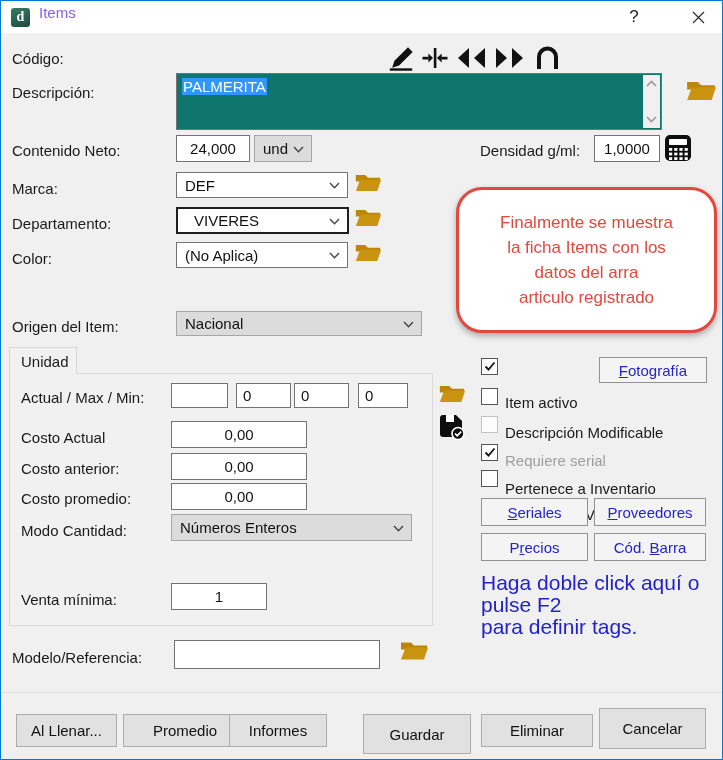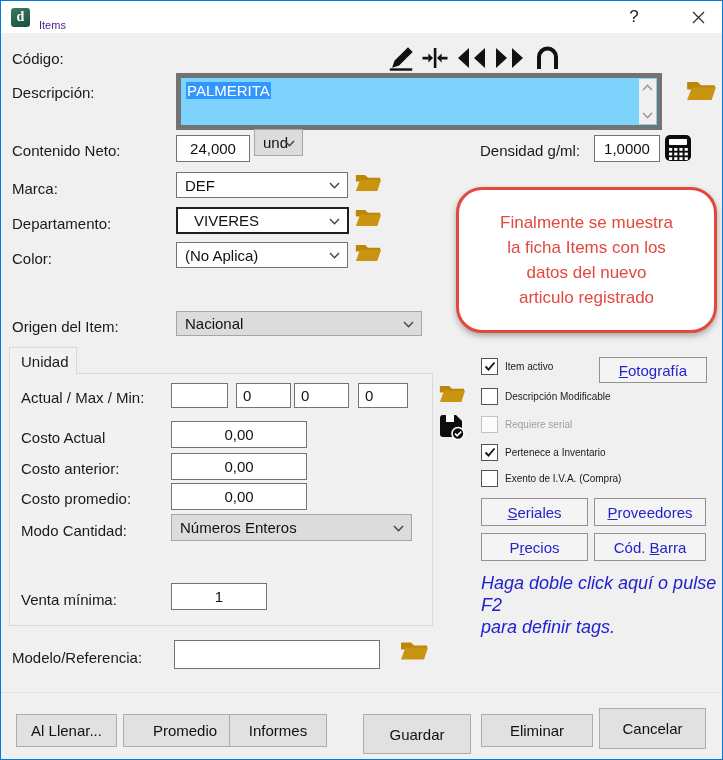--- a/index.html
+++ b/index.html
@@ -5,73 +5,73 @@
   * { margin:0; padding:0; box-sizing:border-box; }
   html,body { background:#fff; }
   body { font-family:"Liberation Sans","DejaVu Sans",sans-serif; }
   .win { position:relative; width:723px; height:760px; background:#F0F0F0;
          border:1px solid #0079D8; overflow:hidden; }
   .titlebar { position:absolute; left:0; top:0; right:0; height:32px; background:#FFFFFF; }
   .appicon { position:absolute; left:10px; top:7px; width:19px; height:19px; border-radius:3px;
              background:linear-gradient(160deg,#3B7A63,#1B4E40); color:#FFF; font-weight:700;
              font-size:14px; line-height:18px; text-align:center;
              font-family:"Liberation Serif","DejaVu Serif",serif; }
-  .wtitle { position:absolute; left:38px; top:18px; font-size:11px; color:#4c1d95; }
+  .wtitle { position:absolute; left:38px; top:3px; font-size:15px; color:#8b5cf6; }
   .tbtn { position:absolute; top:0; height:32px; display:flex; align-items:center;
           justify-content:center; color:#222; cursor:pointer; }
   .help  { left:612px; width:42px; font-size:17px; }
   .close { left:672px; width:50px; }
 
   .lbl { position:absolute; font-size:15px; color:#1A1A1A; white-space:nowrap; }
   .inp { position:absolute; border:1px solid #737373; background:#FFF; color:#111;
          font:15px "Liberation Sans","DejaVu Sans",sans-serif; padding:0 6px; outline:none; }
   .inp.num { text-align:center; }
   .combo { position:absolute; border:1px solid #737373; background:#FFF; display:flex;
            align-items:center; padding:0 24px 0 8px; font-size:15px; color:#111; cursor:default; }
   .combo .chev { position:absolute; right:7px; top:50%; margin-top:-3px; line-height:0; }
   .combo.gray { background:#DCDCDC; border-color:#A6A6A6; }
   .combo.focus { border:2px solid #1F1F1F;padding-left:16px; }
   .icon { position:absolute; line-height:0; cursor:pointer; }
   .icon.static { cursor:default; }
 
   .descbox { position:absolute; left:175px; top:72px; width:486px; height:57px;
-             border:5px solid #737373; background:#7dd3fc; }
+             border:1px solid #737373; background:#0f766e; }
   .sel { position:absolute; left:5px; top:4px; font-size:15px; background:#3297FD; color:#FFF;
          padding:0 1px; }
   .scroll { position:absolute; top:1px; right:1px; bottom:1px; width:17px; background:#F0F0F0; }
   .sarrow { position:absolute; left:3px; line-height:0; cursor:pointer; }
 
   .groupbox { position:absolute; left:8px; top:372px; width:424px; height:253px;
               border:1px solid #D8D8D8; background:#F1F1F1; }
   .tab { position:absolute; left:8px; top:346px; width:68px; height:27px; background:#F1F1F1;
          border:1px solid #D8D8D8; border-bottom:none; z-index:2; font-size:15px;
          display:flex; align-items:center; padding-left:11px; color:#1A1A1A; cursor:pointer; }
 
   .callout { position:absolute; left:455px; top:186px; width:261px; height:146px; background:#FFF;
              border:3px solid #E2483D; border-radius:26px; box-shadow:0 3px 6px rgba(0,0,0,0.30);
              display:flex; flex-direction:column; align-items:center; justify-content:center;
              color:#E2483D; font-size:17px; line-height:25px; z-index:3; }
 
   .cb { position:absolute; display:flex; align-items:flex-start; cursor:pointer; }
   .cb .box { width:17px; height:17px; border:1px solid #555; background:#FFF; display:flex;
              align-items:center; justify-content:center; flex:none; }
-  .cb .lblc { margin-left:7px; font-size:10px; color:#1A1A1A; white-space:nowrap; line-height:18px; }
+  .cb .lblc { margin-left:7px; font-size:15px; color:#1A1A1A; white-space:nowrap; line-height:18px;margin-top:36px; }
   .cb .ck { display:none; }
   .cb.on .ck { display:block; }
   .cb.disabled .box { border-color:#C2C2C2; background:#FCFCFC; }
   .cb.disabled .lblc { color:#9E9E9E; }
 
   button { font-family:inherit; }
   .bluebtn { position:absolute; background:#F4F4F4; border:1px solid #929292; color:#2424CC;
              font-size:15px; display:flex; align-items:center; justify-content:center; cursor:pointer; }
   .graybtn { position:absolute; background:#E1E1E1; border:1px solid #ADADAD; color:#111;
              font-size:15px; display:flex; align-items:center; justify-content:center; cursor:pointer; }
   .part { white-space:pre; }
   .u { text-decoration:underline; }
-  .hint { position:absolute; left:480px; top:571px; color:#2121CE; font-style:italic; font-size:18px;
+  .hint { position:absolute; left:480px; top:571px; color:#2121CE; font-size:21px;
           line-height:22px; cursor:pointer; }
   .sep { position:absolute; left:0; top:691px; width:100%; height:1px; background:#E2E2E2; }
 </style>
 </head>
 <body>
 
 <div class="win">
 
   <div class="titlebar">
     <div class="appicon">d</div>
@@ -138,21 +138,21 @@
   </div>
   <span class="icon" style="left:684px;top:76px">
     <svg width="32" height="28" viewBox="0 0 30 25">
       <path d="M2 4h10l3 3h13v4H2z" fill="#BD8609"></path>
       <path d="M2 21L6.5 9H29l-4 12z" fill="#C9940F"></path>
     </svg>
   </span>
 
   <div class="lbl" style="left:11px;top:141px">Contenido Neto:</div>
   <input class="inp num" style="left: 175px; top: 134px; width: 74px; height: 27px;" value="24,000">
-  <div class="combo gray" style="left:253px;top:128px;width:49px;height:27px">
+  <div class="combo gray" style="left:253px;top:134px;width:58px;height:27px">
     <span>und</span>
     <span class="chev">
       <svg width="11" height="7">
           <polyline points="1,1 5.5,5.8 10,1" fill="none" stroke="#444" stroke-width="1.4"></polyline>
         </svg>
     </span>
   </div>
   <div class="lbl" style="left:479px;top:141px">Densidad g/ml:</div>
   <input class="inp num" style="left: 593px; top: 134px; width: 66px; height: 27px;" value="1,0000">
   <span class="icon" style="left:663px;top:133px">
@@ -220,21 +220,21 @@
   <span class="icon" style="left:353px;top:240px">
     <svg width="28" height="24" viewBox="0 0 30 25">
       <path d="M2 4h10l3 3h13v4H2z" fill="#BD8609"></path>
         <path d="M2 21L6.5 9H29l-4 12z" fill="#C9940F"></path>
     </svg>
   </span>
 
   <div class="callout">
     <div>Finalmente se muestra</div>
     <div>la ficha Items con los</div>
-    <div>datos del nuevo</div>
+    <div>datos del arra</div>
     <div>articulo registrado</div>
   </div>
 
   <div class="lbl" style="left:11px;top:317px">Origen del Item:</div>
   <div class="combo gray" style="left:175px;top:310px;width:246px;height:25px">
     <span>Nacional</span>
     <span class="chev">
       <svg width="11" height="7">
           <polyline points="1,1 5.5,5.8 10,1" fill="none" stroke="#444" stroke-width="1.4"></polyline>
         </svg>

